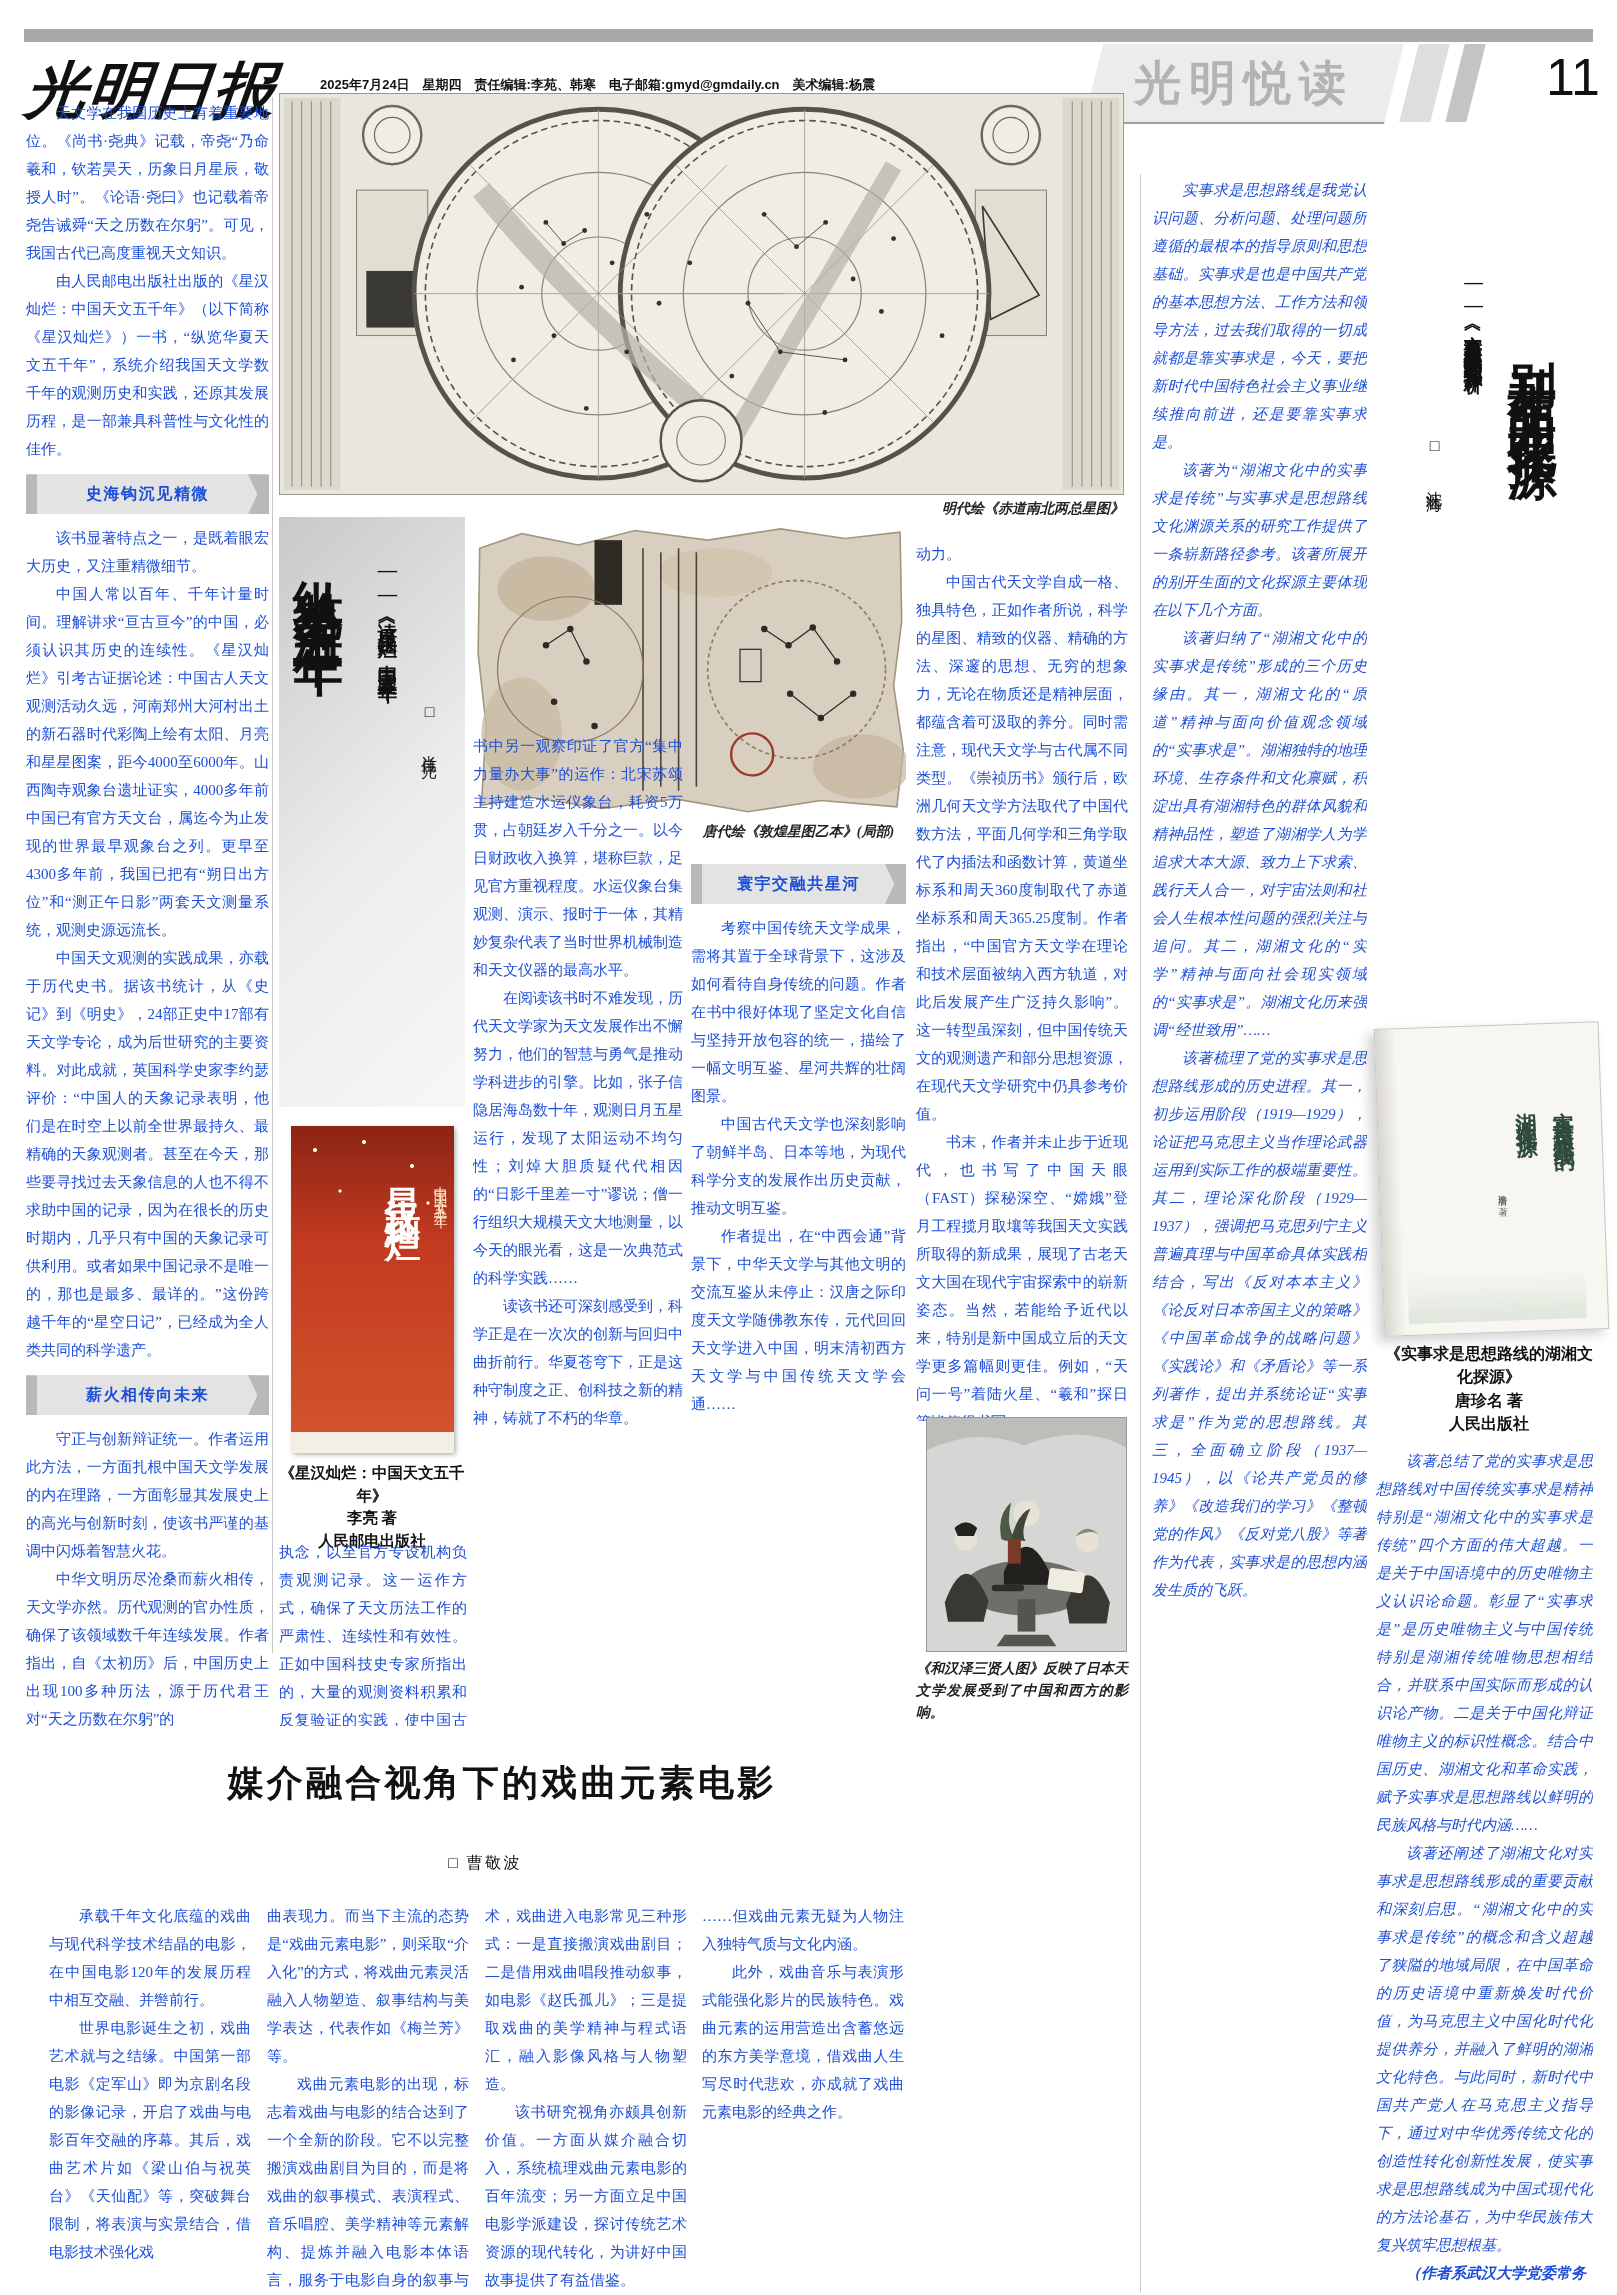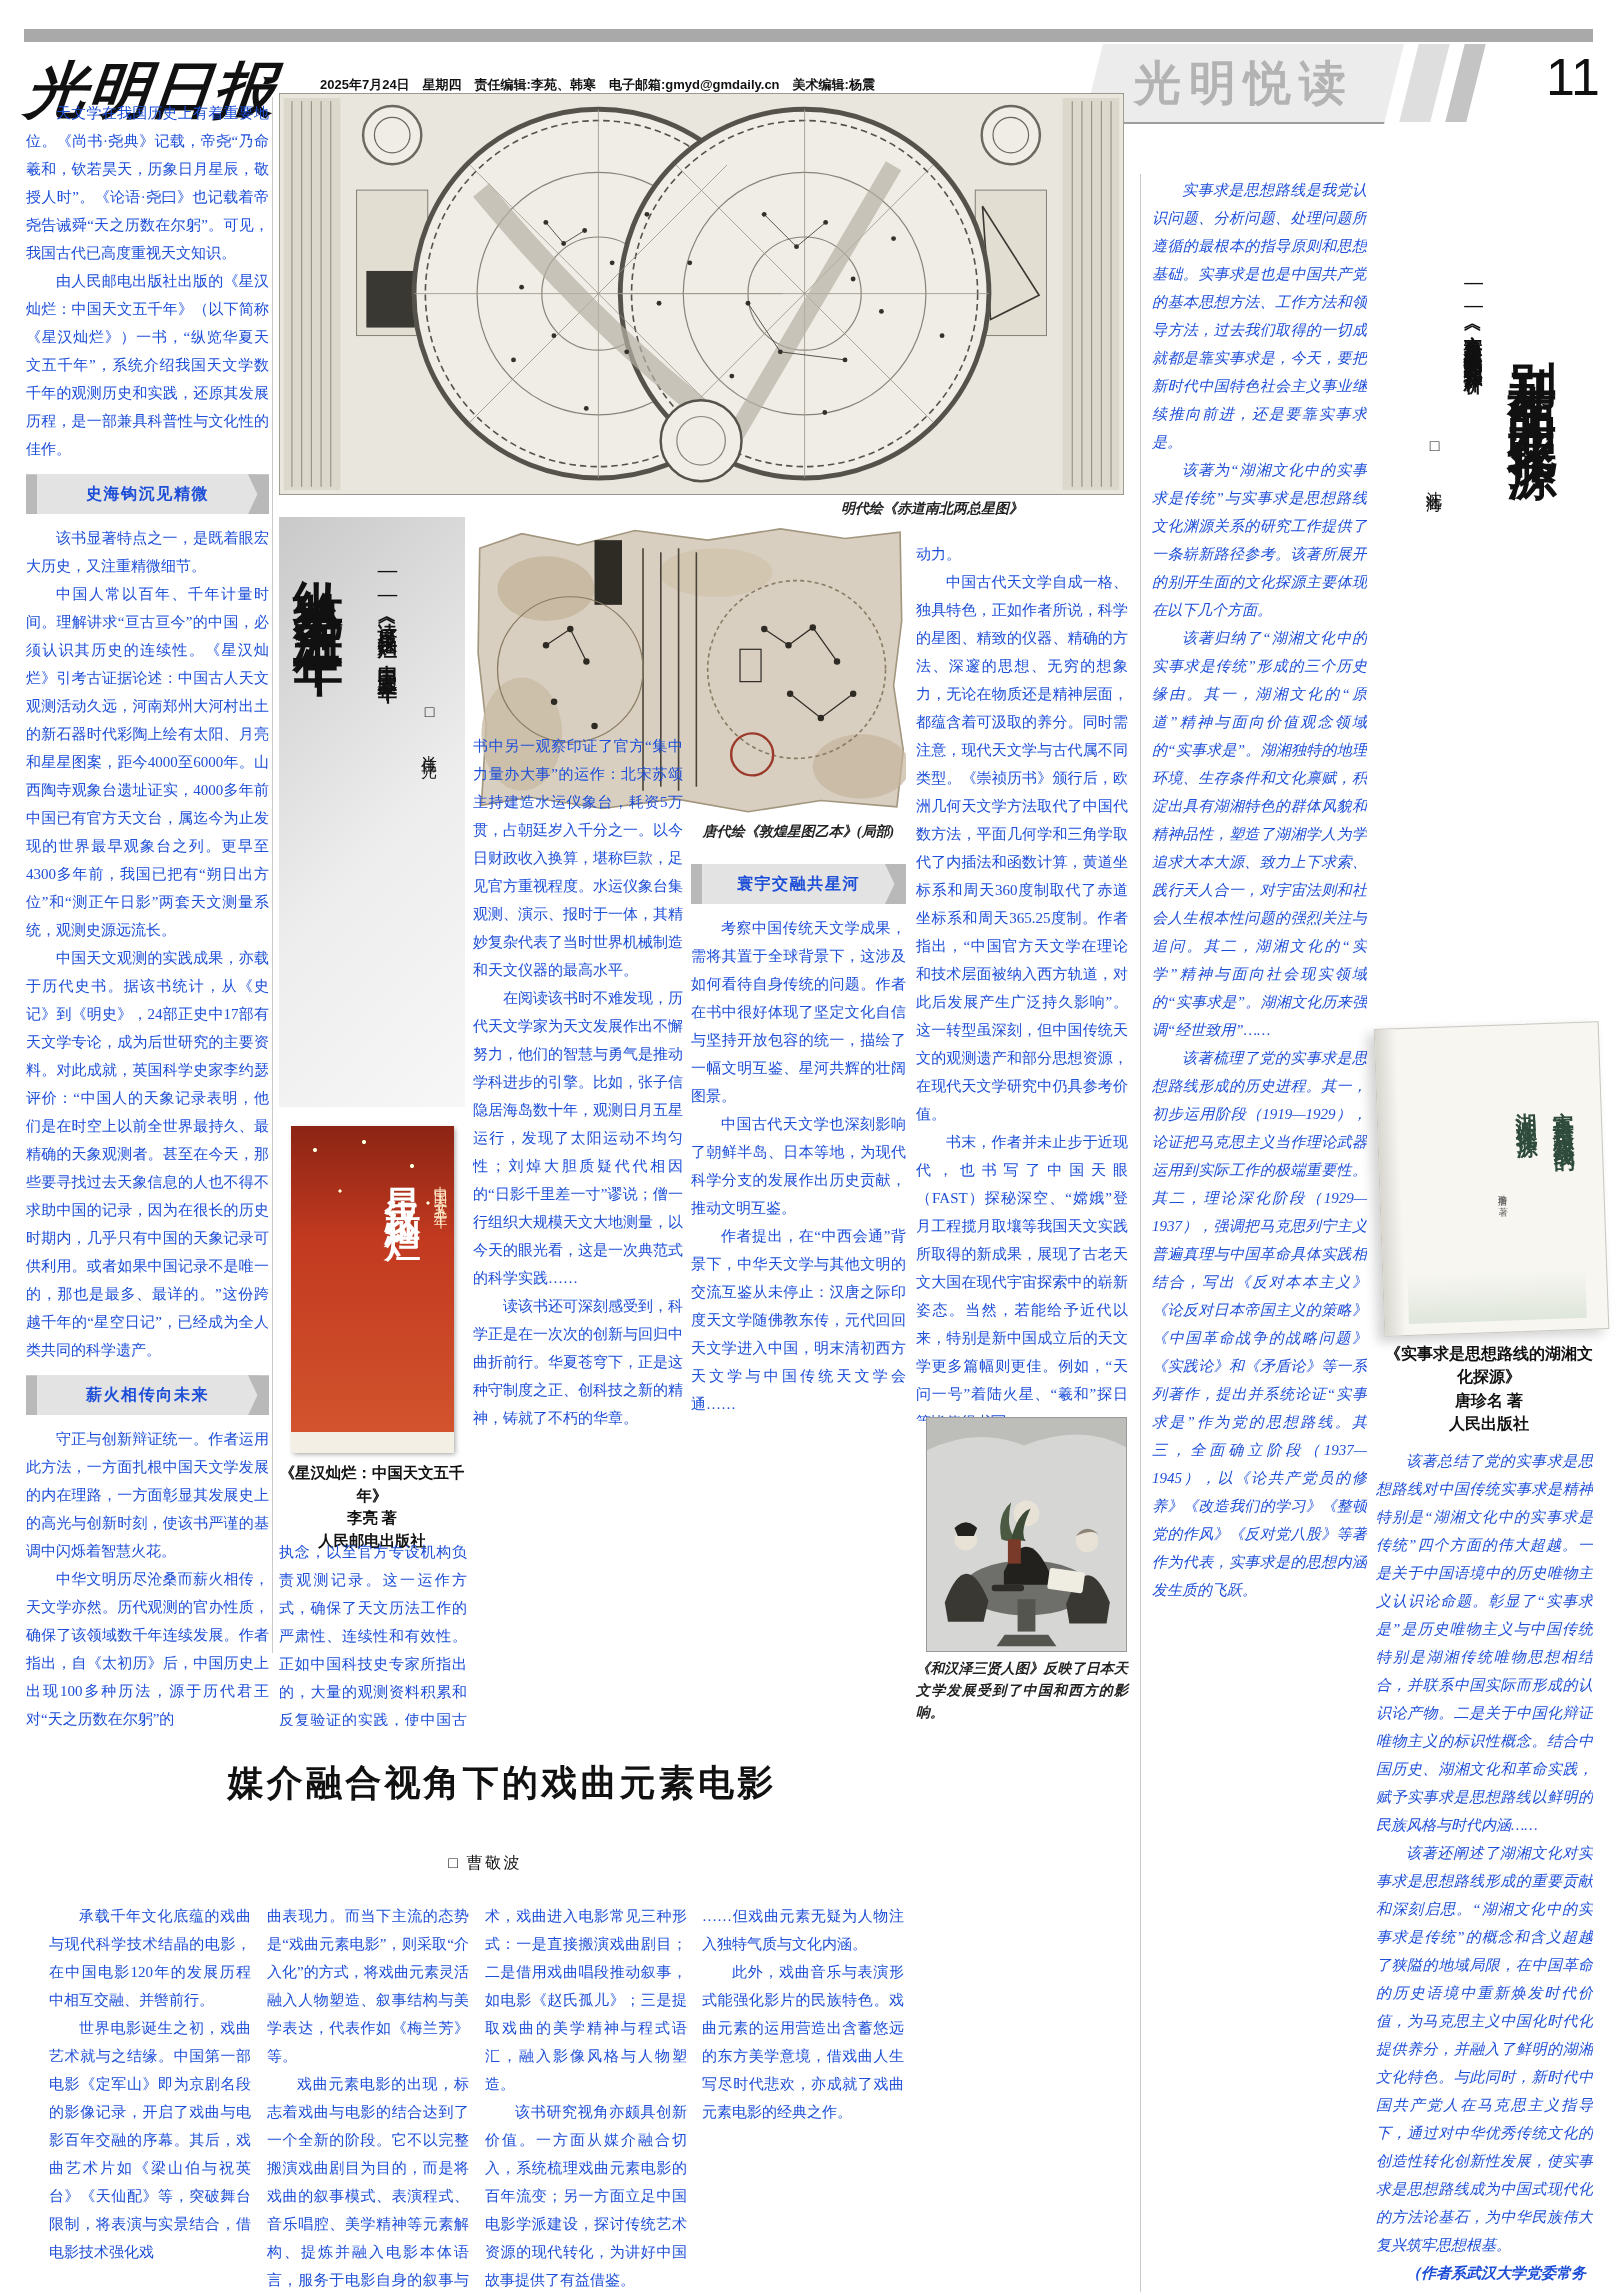--- a/index.html
+++ b/index.html
@@ -117,21 +117,21 @@
       </g>
       <g stroke="#33312c" stroke-width="1">
         <polyline points="330,160 352,186 378,170" fill="none"></polyline>
         <polyline points="600,150 640,190 676,160" fill="none"></polyline>
         <polyline points="580,260 620,320 700,330" fill="none"></polyline>
       </g>
       <circle cx="522" cy="430" r="50" fill="#efede6" stroke="#55524b" stroke-width="3"></circle>
       <circle cx="522" cy="430" r="30" fill="none" stroke="#8a8379" stroke-width="1.5"></circle>
     </svg>
   </div>
-  <div class="abs caption bold" style="left:841px;top:500px;width:283px;text-align:left;">明代绘《赤道南北两总星图》</div>
+  <div class="abs caption bold" style="left:841px;top:500px;width:283px;text-align:right;">明代绘《赤道南北两总星图》</div>
 
   <div class="abs body-text colblock" style="left:26px;top:99px;width:243px;height:1630px;">
     <p>天文学在我国历史上有着重要地位。《尚书·尧典》记载，帝尧“乃命羲和，钦若昊天，历象日月星辰，敬授人时”。《论语·尧曰》也记载着帝尧告诫舜“天之历数在尔躬”。可见，我国古代已高度重视天文知识。</p>
     <p>由人民邮电出版社出版的《星汉灿烂：中国天文五千年》（以下简称《星汉灿烂》）一书，“纵览华夏天文五千年”，系统介绍我国天文学数千年的观测历史和实践，还原其发展历程，是一部兼具科普性与文化性的佳作。</p>
     <div class="sec-head">
       <span class="chev l"></span>
       <span class="sec-band">史海钩沉见精微</span>
       <span class="chev r"></span>
     </div>
     <p>该书显著特点之一，是既着眼宏大历史，又注重精微细节。</p>

